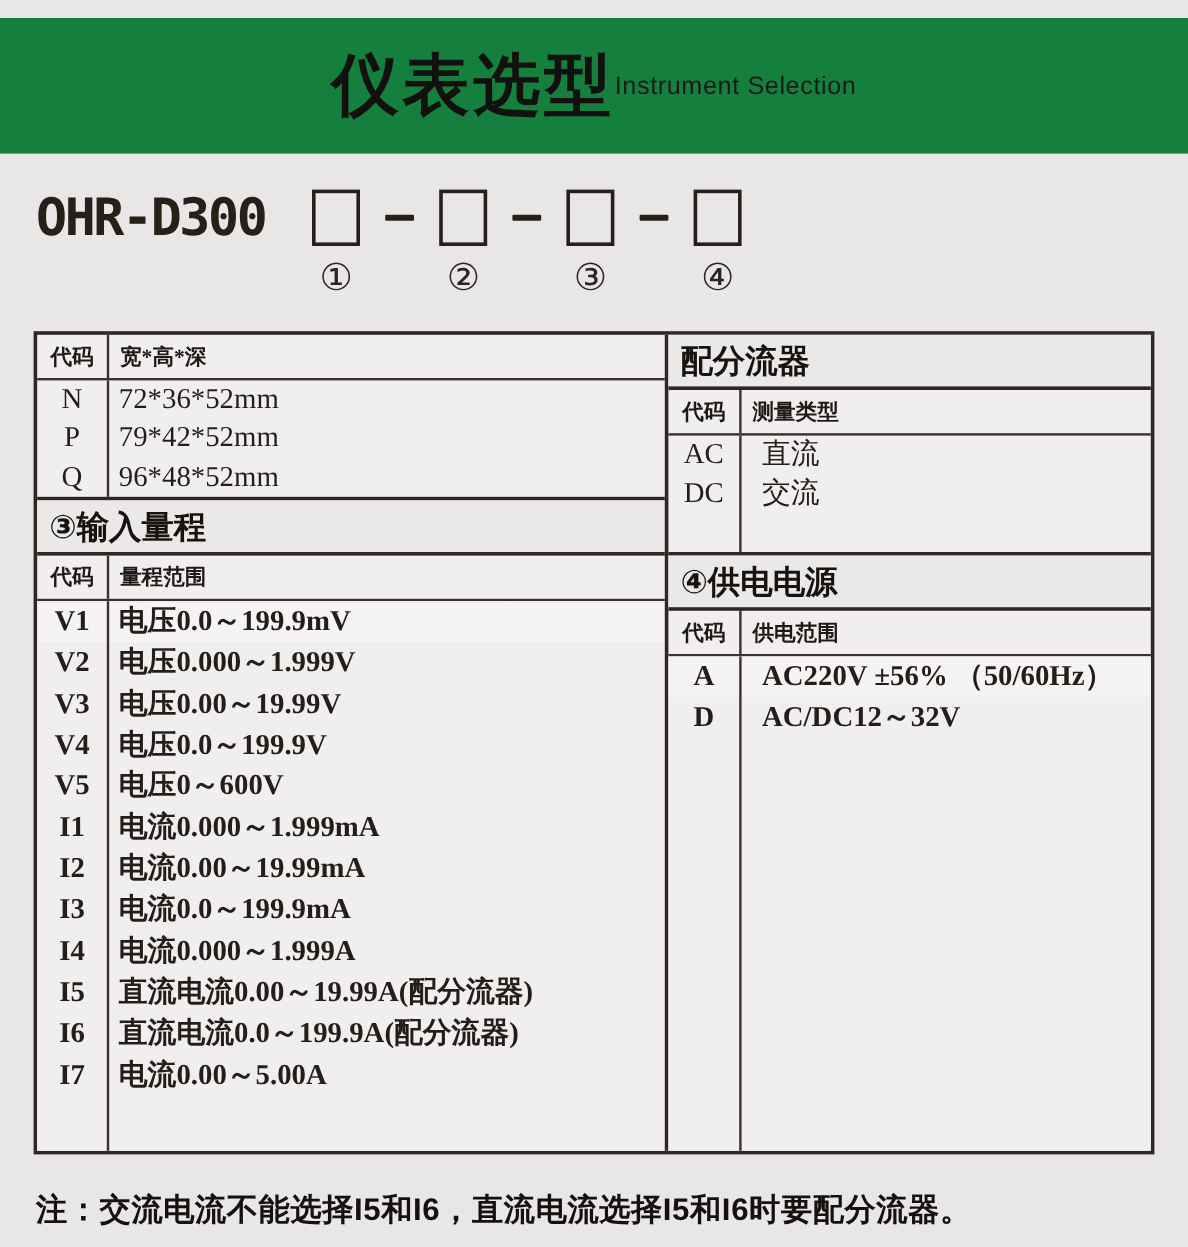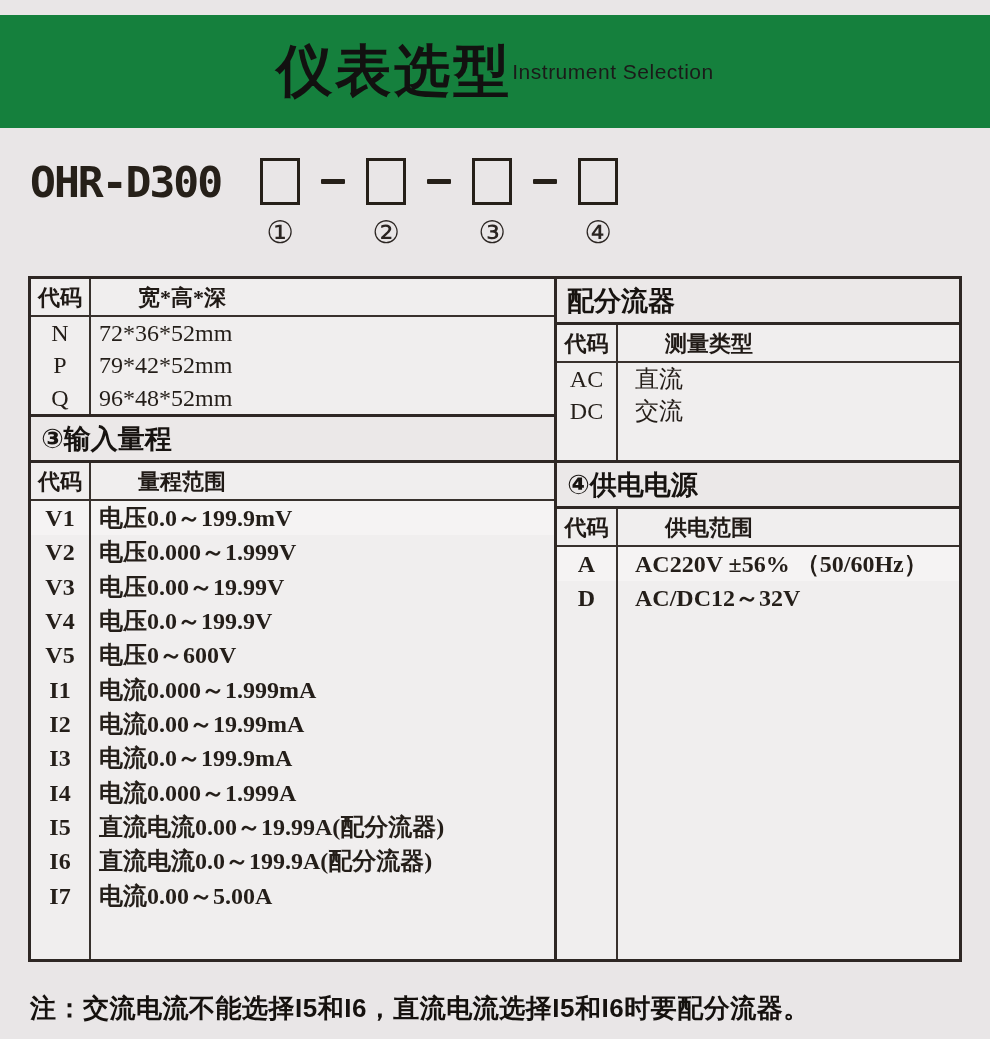--- a/index.html
+++ b/index.html
@@ -58,35 +58,35 @@
   .sec-header{
     height:43px;line-height:45px;flex:0 0 43px;
     border-bottom:3px solid #2e2724;
     background:#ebe8e8;
     font-family:"Liberation Sans","DejaVu Sans",sans-serif;
     font-weight:700;font-size:27px;color:#171310;
     padding-left:10px;box-sizing:content-box;
   }
   .col-header{
     height:36px;flex:0 0 36px;display:flex;border-bottom:2px solid #38312d;
-    font-weight:700;font-size:22px;line-height:37px;color:#201a16;gap:23px;
+    font-weight:700;font-size:18px;line-height:37px;color:#201a16;
   }
   .data-area{display:flex;}
   .data-area.d1{height:97px;flex:0 0 97px;border-bottom:3px solid #2e2724;}
   .data-area.d2{flex:1 1 auto;}
   .code-col{
     box-sizing:border-box;border-right:2px solid #38312d;
     display:flex;flex-direction:column;align-items:center;
   }
   .half.left  .code-col,.half.left  .code-hdr {width:60px;flex:0 0 60px;}
   .half.right .code-col,.half.right .code-hdr {width:61px;flex:0 0 61px;}
   .code-hdr{
     box-sizing:border-box;border-right:2px solid #38312d;text-align:center;
   }
-  .desc-hdr{flex:1;padding-left:24px;}
+  .desc-hdr{flex:1;padding-left:9px;}
   .half.right .desc-hdr{}
   .desc-col{flex:1;display:flex;flex-direction:column;padding-left:8px;}
   .half.right .desc-col{padding-left:17px;}
   .d1 .trow{height:32.33px;line-height:32.8px;}
   .d2 .trow{height:34.33px;line-height:34.8px;}
   .trow{font-size:24px;color:#241e19;white-space:nowrap;}
   .code-col .trow{width:100%;text-align:center;}
   
   .d2{background:linear-gradient(#f5f3f3 0 34px,#f0eeee 34px);font-weight:bold;}
   

